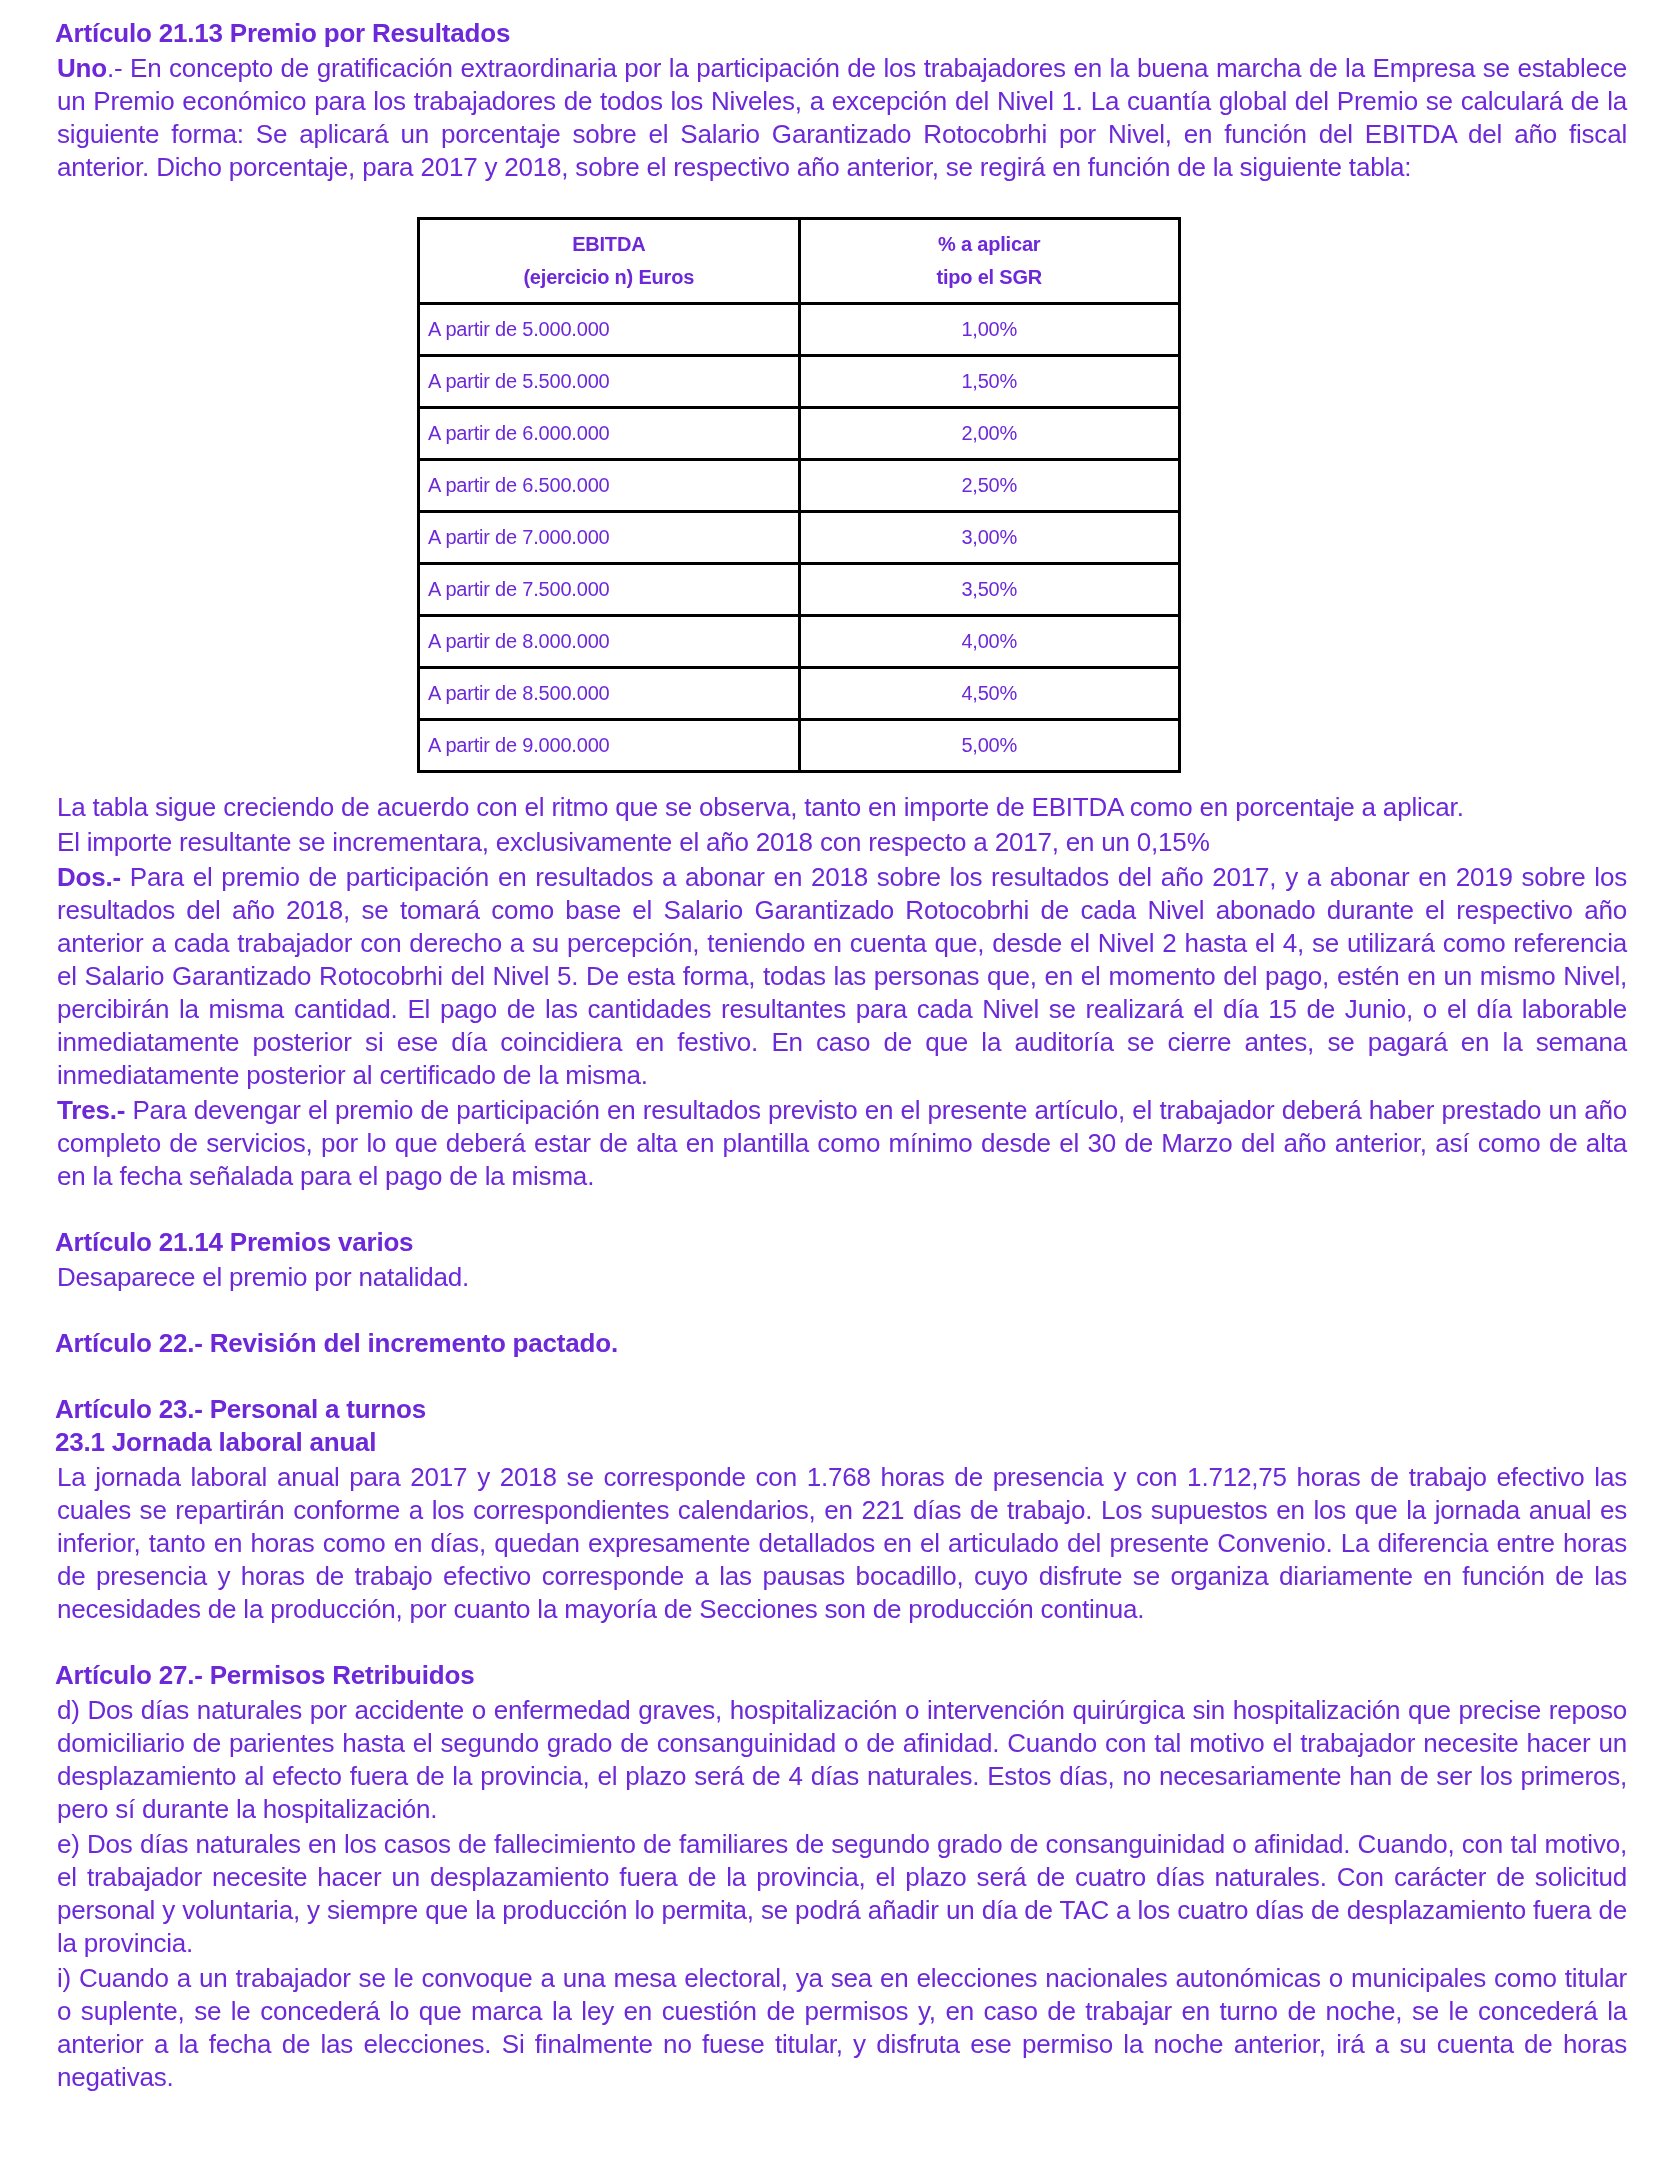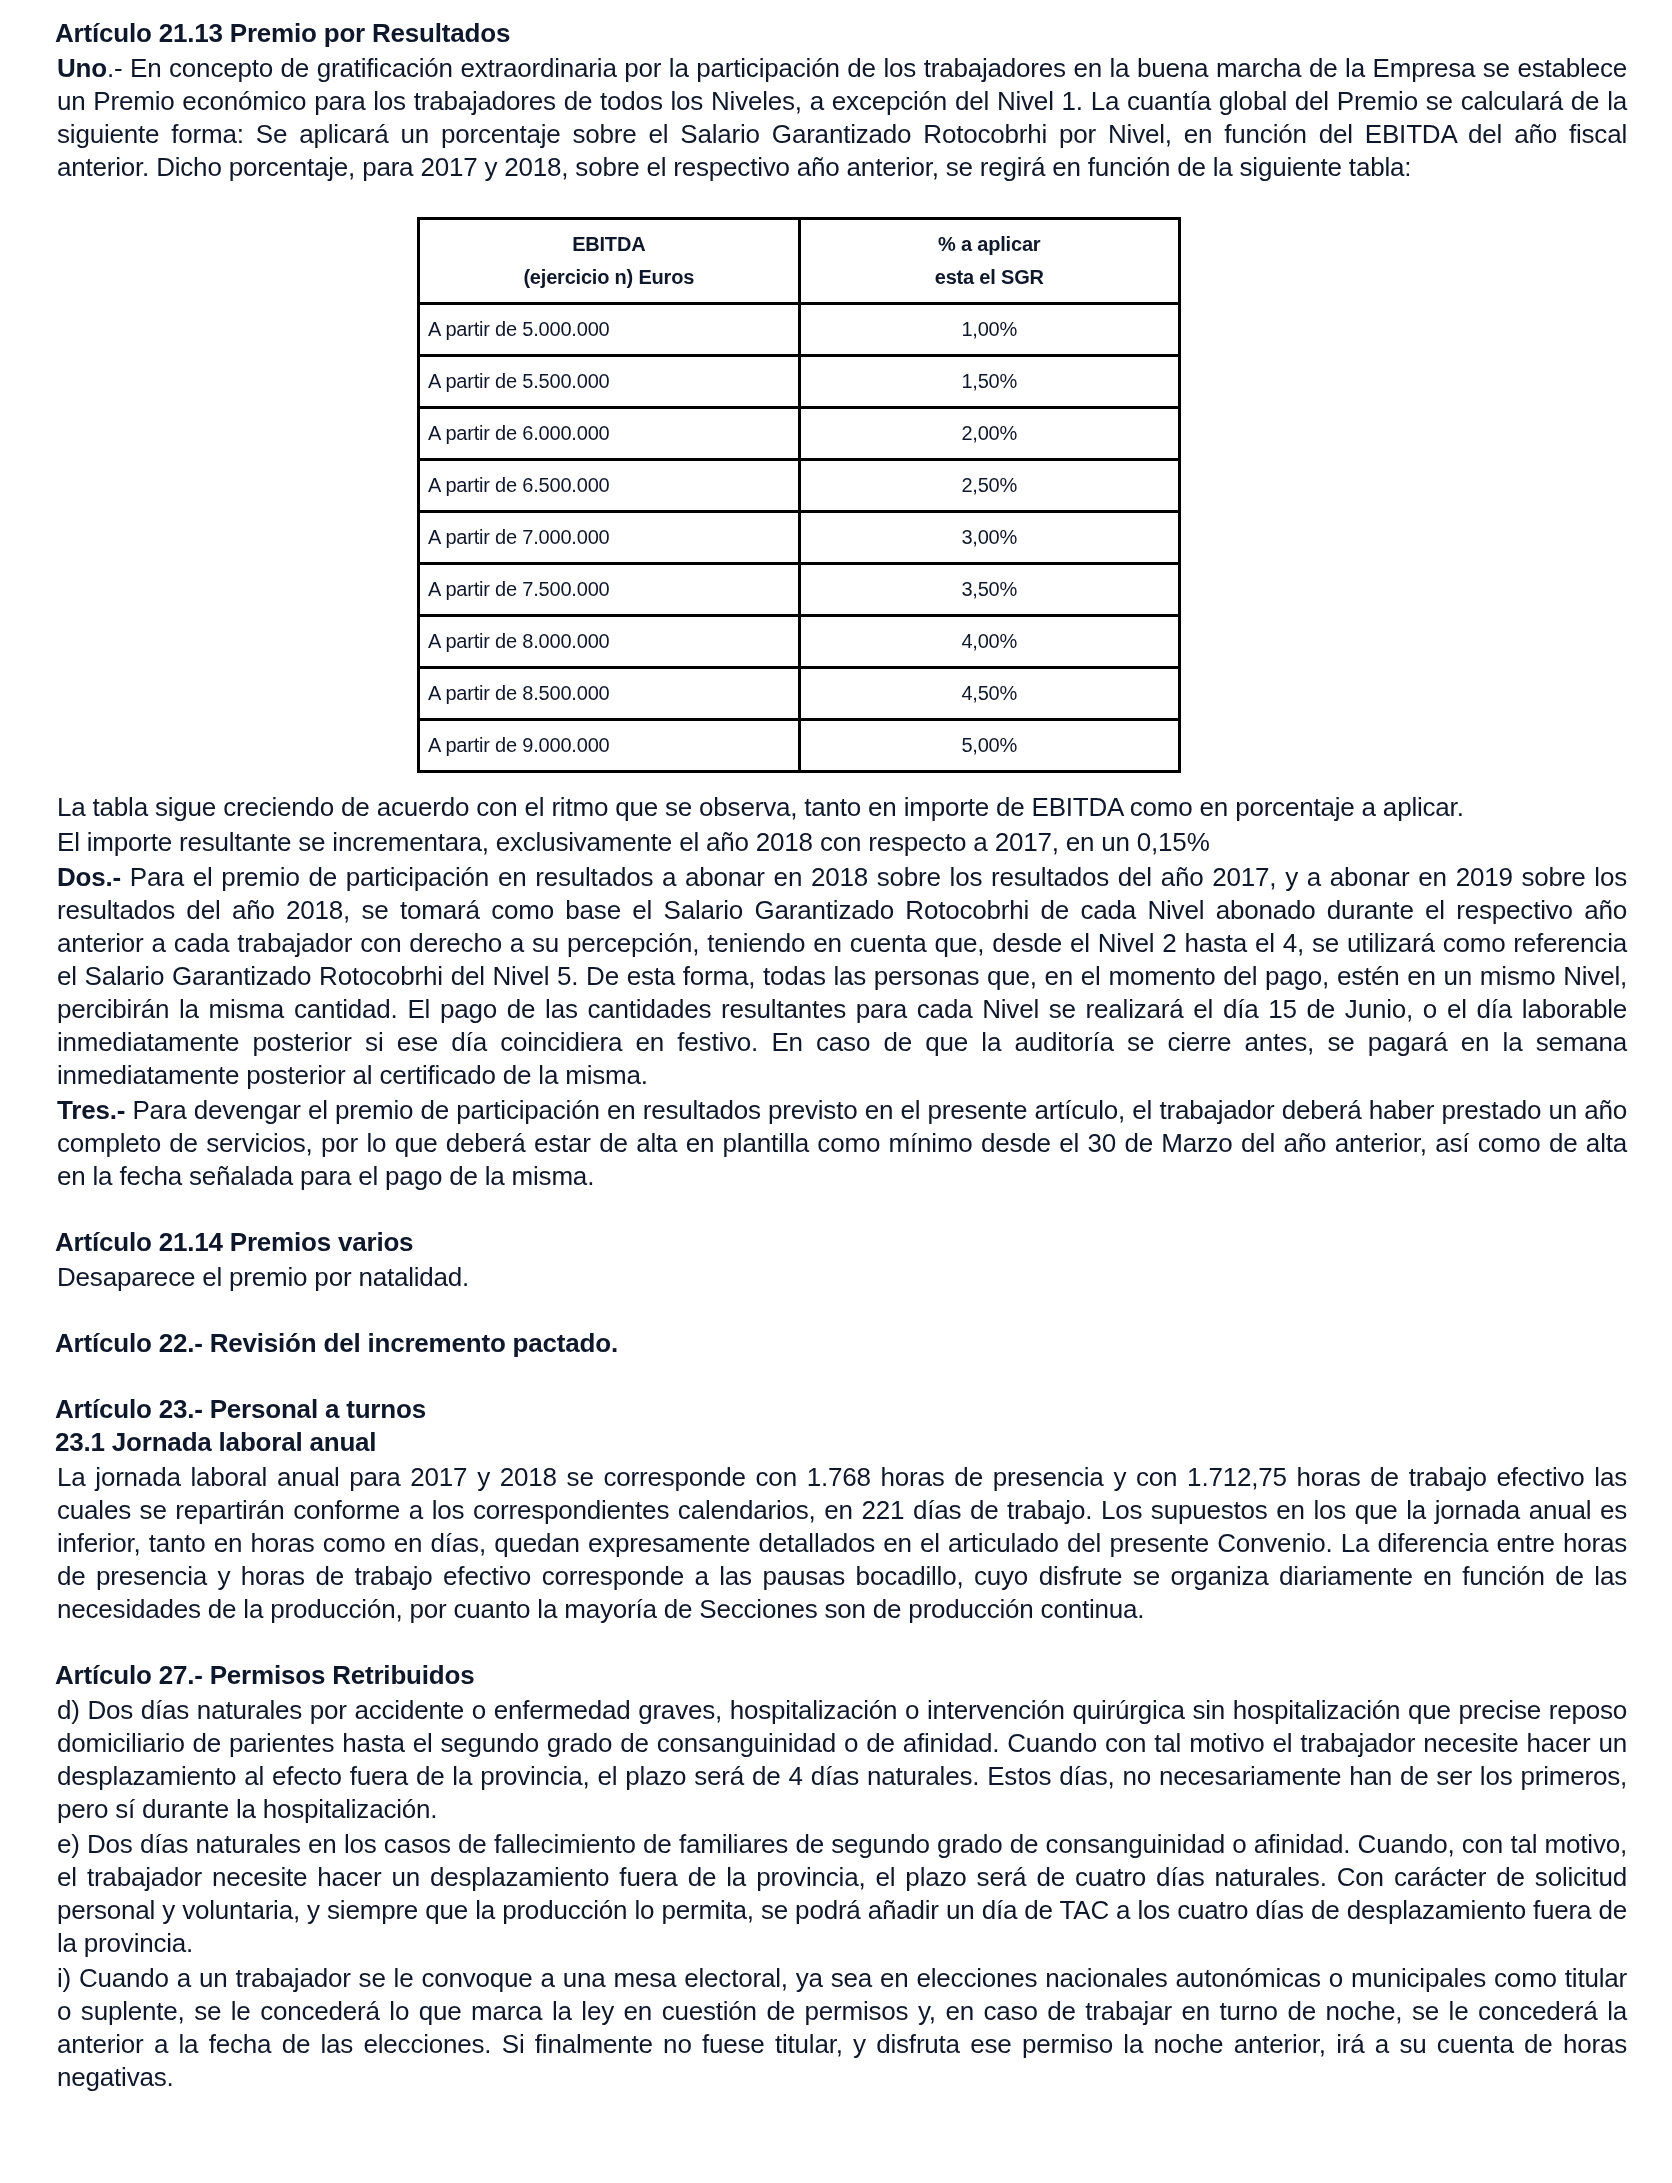--- a/index.html
+++ b/index.html
@@ -7,21 +7,21 @@
     padding: 0;
     background: #ffffff;
   }
   .page {
     position: relative;
     width: 1672px;
     min-height: 2183px;
     box-sizing: border-box;
     padding: 16.7px 43px 30px 55px;
     background: #ffffff;
-    color: #0f172a;
+    color: #6d28d9;
     font-family: "Liberation Sans", sans-serif;
     font-size: 26px;
     line-height: 33px;
     letter-spacing: -0.2px;
   }
   p { margin: 2px; text-align: justify; }
   .heading { margin: 0; font-weight: bold; text-align: left; }
   .section { margin-top: 33px; }
   table.ebitda {
     border-collapse: collapse;
@@ -56,21 +56,21 @@
   <p class="heading">Artículo 21.13 Premio por Resultados</p>
 
   <p><b>Uno</b><span>.- En concepto de gratificación extraordinaria por la participación de los trabajadores en la buena marcha de la Empresa se establece un Premio económico para los trabajadores de todos los Niveles, a excepción del Nivel 1. La cuantía global del Premio se calculará de la siguiente forma: Se aplicará un porcentaje sobre el Salario Garantizado Rotocobrhi por Nivel, en función del EBITDA del año fiscal anterior. Dicho porcentaje, para 2017 y 2018, sobre el respectivo año anterior, se regirá en función de la siguiente tabla:</span></p>
 
   <table class="ebitda">
     <thead>
       <tr>
         <th>EBITDA
 (ejercicio n) Euros</th>
         <th>% a aplicar
-esta el SGR</th>
+tipo el SGR</th>
       </tr>
     </thead>
     <tbody>
       <tr>
         <td class="c1">A partir de 5.000.000</td>
         <td class="c2">1,00%</td>
       </tr>
       <tr>
         <td class="c1">A partir de 5.500.000</td>
         <td class="c2">1,50%</td>

